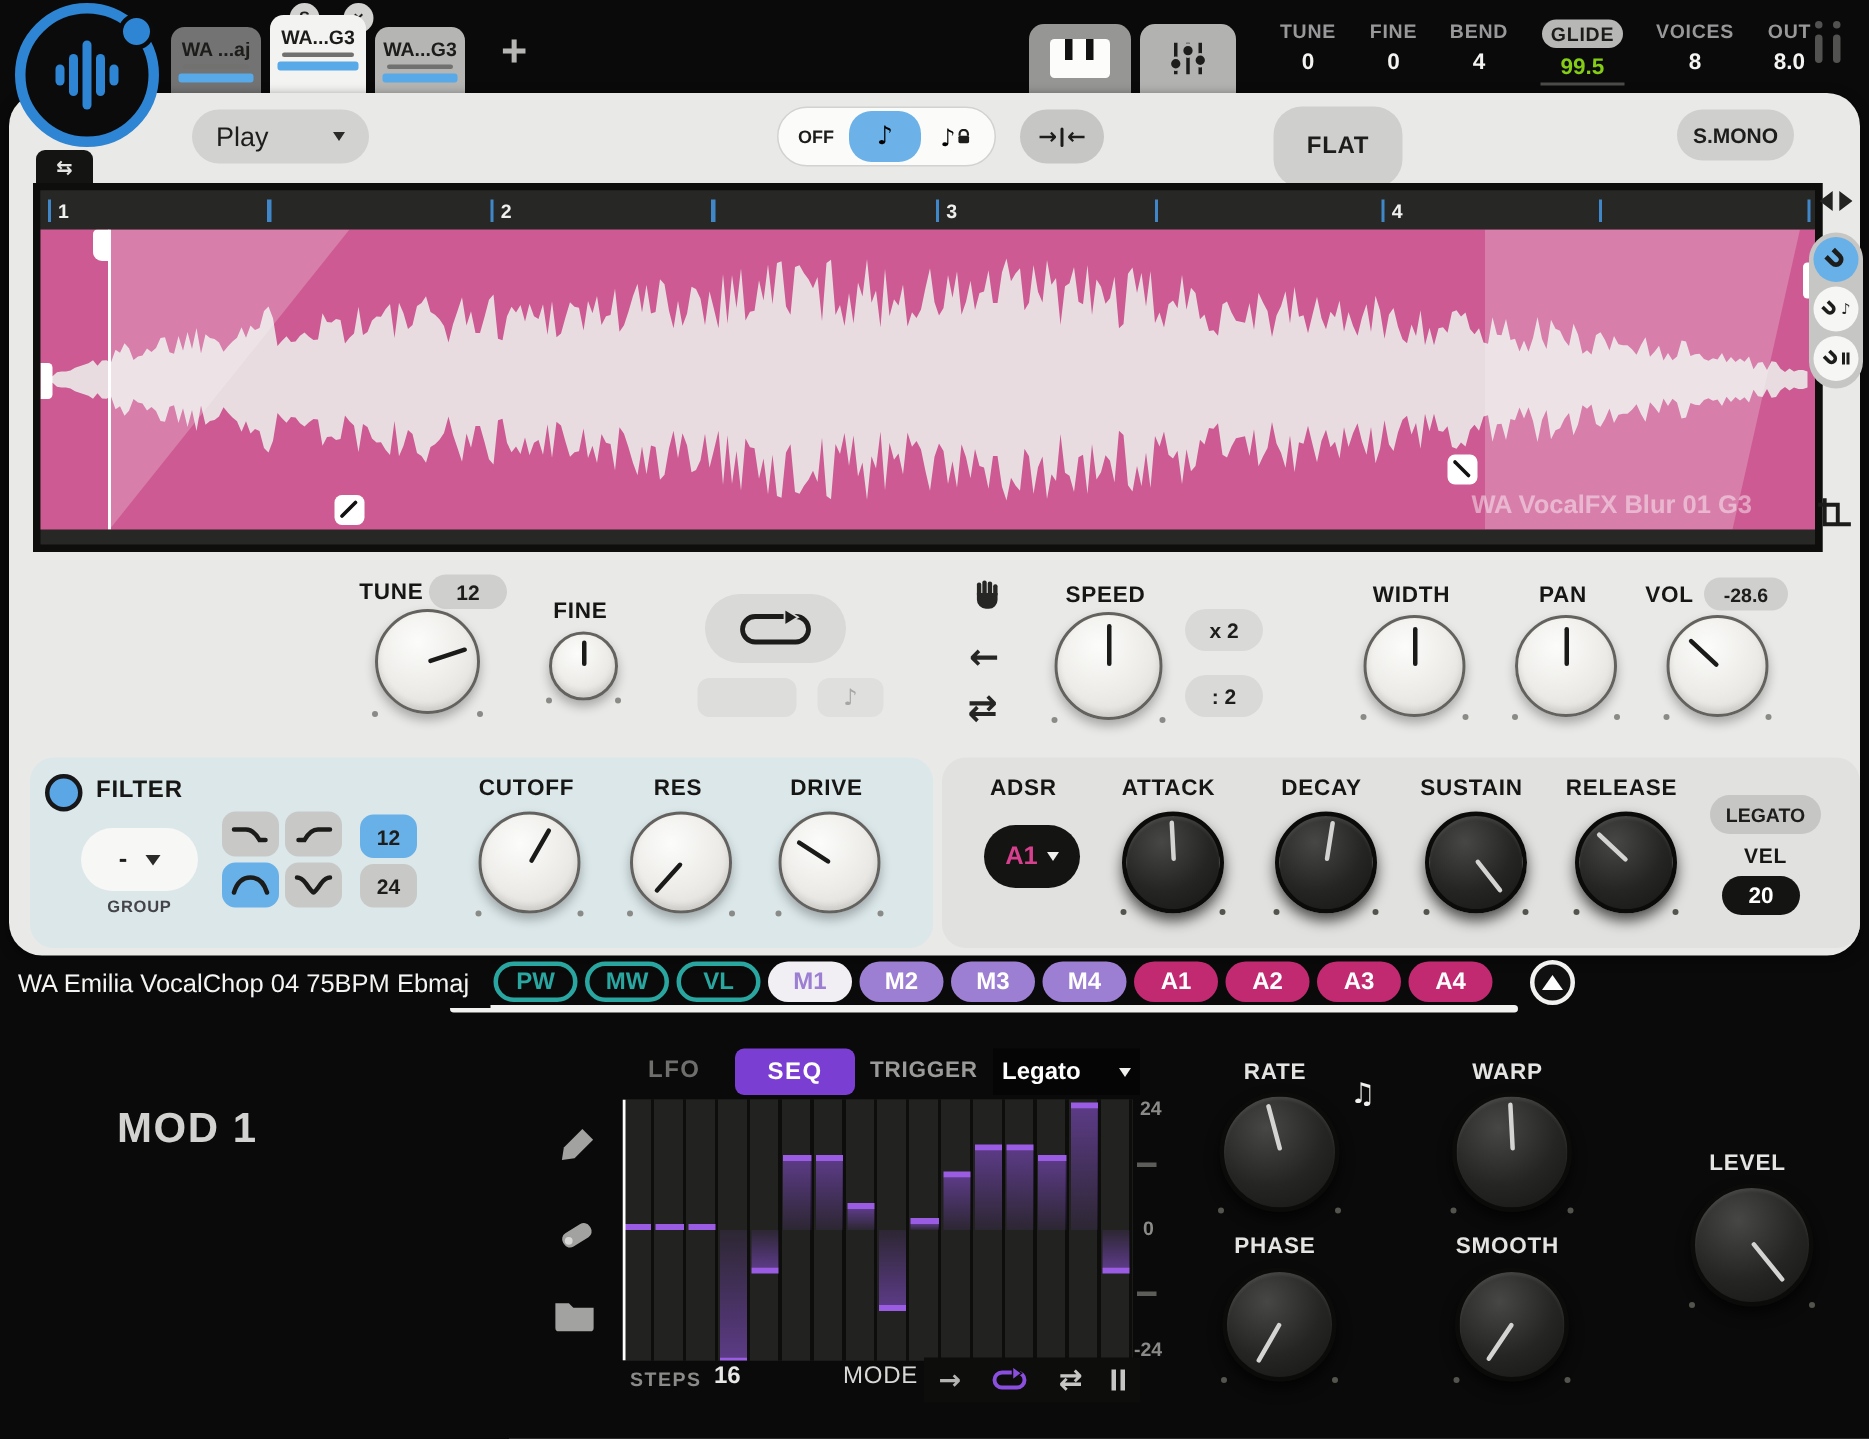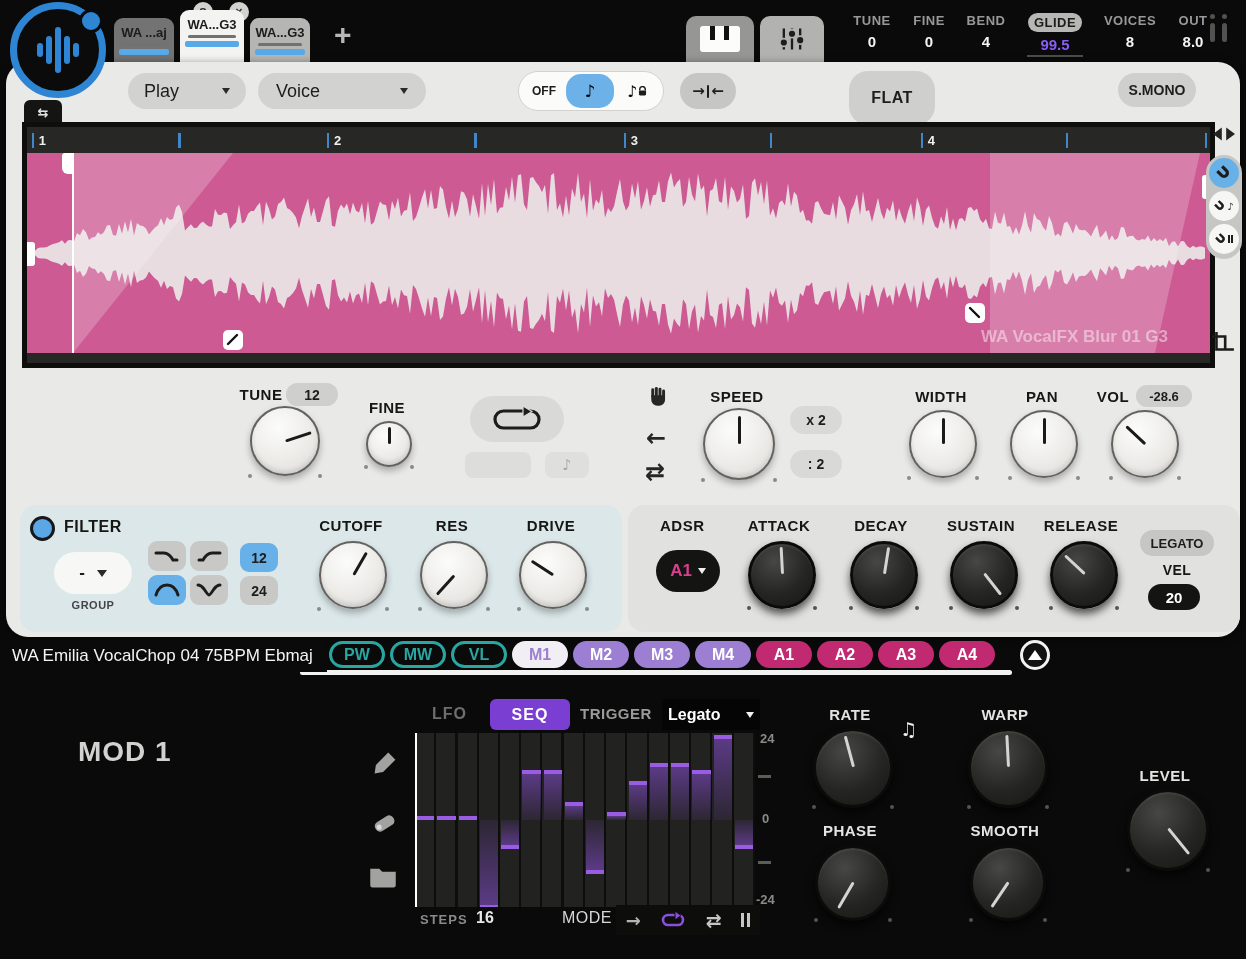--- a/index.html
+++ b/index.html
@@ -108,21 +108,21 @@
         <div class="hv">0</div>
       </div>
       <div class="hparam" style="width: 50px;">
         <div class="hl">FINE</div>
         <div class="hv">0</div>
       </div>
       <div class="hparam" style="width: 52px;">
         <div class="hl">BEND</div>
         <div class="hv">4</div>
       </div>
-      <div class="hparam" style="width: 74px;"><div class="hl" style="background: rgb(183, 183, 181); color: rgb(28, 28, 26); border-radius: 10px; padding: 2px 6px; display: inline-block;">GLIDE</div><div class="hv" style="color: #8b5cf6; border-bottom: 2px solid rgb(76, 76, 74); width: 56px; margin: 4px auto 0px; padding-bottom: 2px;">99.5</div></div>
+      <div class="hparam" style="width: 74px;"><div class="hl" style="background: rgb(183, 183, 181); color: rgb(28, 28, 26); border-radius: 10px; padding: 2px 6px; display: inline-block;">GLIDE</div><div class="hv" style="color: #84cc16; border-bottom: 2px solid rgb(76, 76, 74); width: 56px; margin: 4px auto 0px; padding-bottom: 2px;">99.5</div></div>
       <div class="hparam" style="width: 64px;">
         <div class="hl">VOICES</div>
         <div class="hv">8</div>
       </div>
       <div class="hparam" style="width: 50px;">
         <div class="hl">OUT</div>
         <div class="hv">8.0</div>
       </div>
     </div>
 
@@ -134,24 +134,20 @@
     <div>
         <div style="width:5px;height:5px;border-radius:50%;background:#525250;margin-bottom:4px;"></div>
         <div style="width:5px;height:19px;border-radius:3px;background:#525250;"></div>
       </div>
   </div>
 
   <div class="abs" style="left:6px;top:62px;width:1234px;height:575px;background:#e9e9e7;border-radius:22px;box-shadow:0 2px 8px rgba(0,0,0,.5);"></div>
 
   <div class="abs pill" style="left:128px;top:73px;width:118px;height:36px;border-radius:18px;background:#d2d2d0;justify-content:space-between;padding:0 16px;">
     <span style="font-size:18px;font-weight:normal;">Play</span>
-      <span class="caret" style="border-top-width:6px;border-left-width:4px;border-right-width:4px;"></span>
-  </div>
-  <div class="abs pill" style="left:258px;top:73px;width:168px;height:36px;border-radius:18px;background:#d2d2d0;justify-content:space-between;padding:0 18px;">
-    <span style="font-size:18px;font-weight:normal;">Voice</span>
       <span class="caret" style="border-top-width:6px;border-left-width:4px;border-right-width:4px;"></span>
   </div>
 
   <div class="abs flex" style="left:518px;top:71px;width:146px;height:40px;background:#fbfbf9;border:1px solid #d2d2d0;border-radius:20px;box-sizing:border-box;padding:0 3px;">
     <div class="seg" style="width:44px;height:32px;font-size:12px;color:#1c1c1a;">OFF</div>
     <div class="seg" style="width:48px;height:34px;background:#6cb2e8;border-radius:15px;font-size:17px;font-family:'DejaVu Sans',sans-serif;">♪</div>
     <div class="seg" style="width:46px;height:32px;gap:1px;">
       <span style="font-size:16px;font-family:'DejaVu Sans',sans-serif;">♪</span>
       <svg width="9" height="10" viewBox="0 0 8 9">
           <path d="M1.5 4 V3 a2.5 2.5 0 0 1 5 0 v1" fill="none" stroke="#1c1c1a" stroke-width="1.3"></path>

